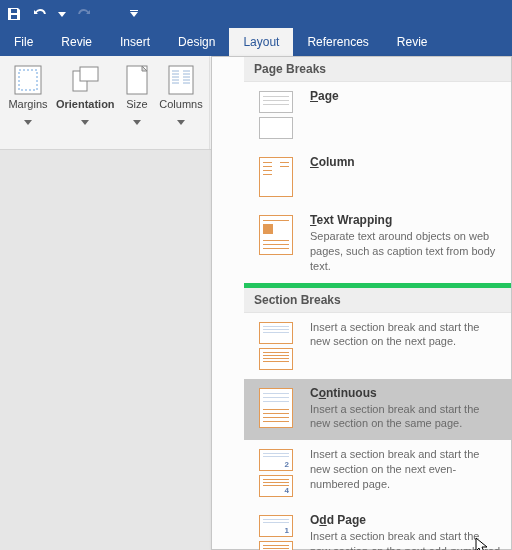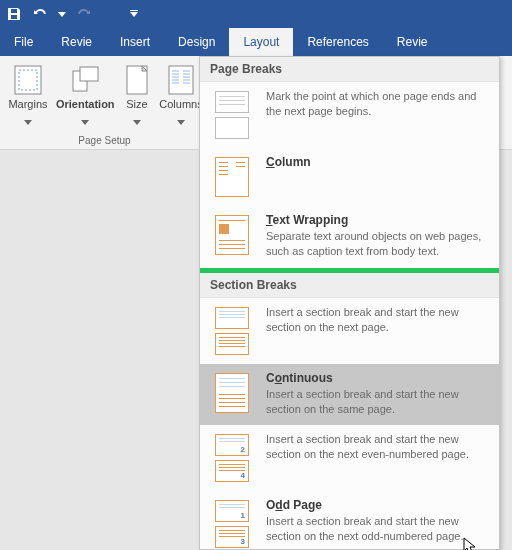--- a/index.html
+++ b/index.html
@@ -27,21 +27,21 @@
   .big-btn .caret { margin-top: 2px; }
   .caret svg { width: 8px; height: 6px; }
   .group-label { text-align: center; font-size: 10px; color: #666; padding-bottom: 3px; }
 
   .group-right { flex: 1; padding: 5px 6px 0 6px; position: relative; }
   .breaks-btn { display: inline-flex; align-items: center; gap: 4px; padding: 3px 8px 3px 6px; border: 1px solid #c8c8c8; background: #e9e9e9; cursor: pointer; font-size: 12px; color: #444; box-shadow: inset 0 0 0 1px rgba(255,255,255,.4); }
   .para-labels { position: absolute; top: 6px; left: 130px; display: flex; gap: 66px; }
   .para-labels span { font-size: 12px; color: #777; }
 
   
-  .dropdown { position: absolute; left: 199px; top: 56px; width: 301px; height: 494px; background: #fcfcfc; border: 1px solid #c6c6c6; box-shadow: 2px 2px 4px rgba(0,0,0,.18); }
+  .dropdown { position: absolute; left: 211px; top: 56px; width: 301px; height: 494px; background: #fcfcfc; border: 1px solid #c6c6c6; box-shadow: 2px 2px 4px rgba(0,0,0,.18); padding-left: 32px; }
   .section-hdr { background: #eeeeee; padding: 5px 10px; font-size: 12px; font-weight: 600; color: #555; border-top: 5px solid #22c55e; border-bottom: 1px solid #e4e4e4; }
   .section-hdr:first-child { border-top: none; }
   .item { display: flex; gap: 12px; padding: 7px 10px 9px 10px; cursor: pointer; }
   .item.hover { background: #c7c7c7; }
   .item .thumb { width: 44px; flex-shrink: 0; display: flex; flex-direction: column; gap: 4px; align-items: center; padding-top: 2px; }
   .item .body { flex: 1; }
   .item .ttl { font-size: 12px; font-weight: 600; color: #3a3a3a; margin-bottom: 2px; }
   .item .ttl .u { text-decoration: underline; }
   .item .desc { font-size: 11px; color: #6a6a6a; line-height: 1.35; }
 
@@ -155,21 +155,20 @@
                 <line x1="15" y1="18" x2="22" y2="18"></line>
               </g>
             </svg>
         </span>
         <span class="lbl">Columns</span>
         <span class="caret"><svg viewBox="0 0 8 6">
               <path d="M0 0h8L4 5z" fill="#666"></path>
             </svg></span>
       </div>
     </div>
-    <div class="group-label">Page Setup</div>
   </div>
 
   <div class="group-right">
     <span class="breaks-btn">
       <span>
         <svg width="14" height="14" viewBox="0 0 14 14">
             <rect x="1" y="1" width="12" height="5" fill="#fff" stroke="#888"></rect>
             <rect x="1" y="8" width="12" height="5" fill="#fff" stroke="#888"></rect>
           </svg>
       </span>
@@ -191,21 +190,21 @@
   <div class="item">
     <div class="thumb">
       <div class="doc gray">
           <span class="ln" style="top:4px"></span>
           <span class="ln" style="top:8px"></span>
           <span class="ln" style="top:12px"></span>
         </div>
       <div class="doc gray"></div>
     </div>
     <div class="body">
-      <div class="desc">Mark the point at which one page ends and the next page begins.</div>
+      <div class="ttl"><span class="u">P</span><span>age</span></div>
     </div>
   </div>
 
   <div class="item">
     <div class="thumb">
       <div class="doc" style="height:40px">
         <span class="ln o" style="top:4px;right:20px"></span>
           <span class="ln o" style="top:8px;right:20px"></span>
           <span class="ln o" style="top:12px;right:20px"></span>
           <span class="ln o" style="top:16px;right:20px"></span>

